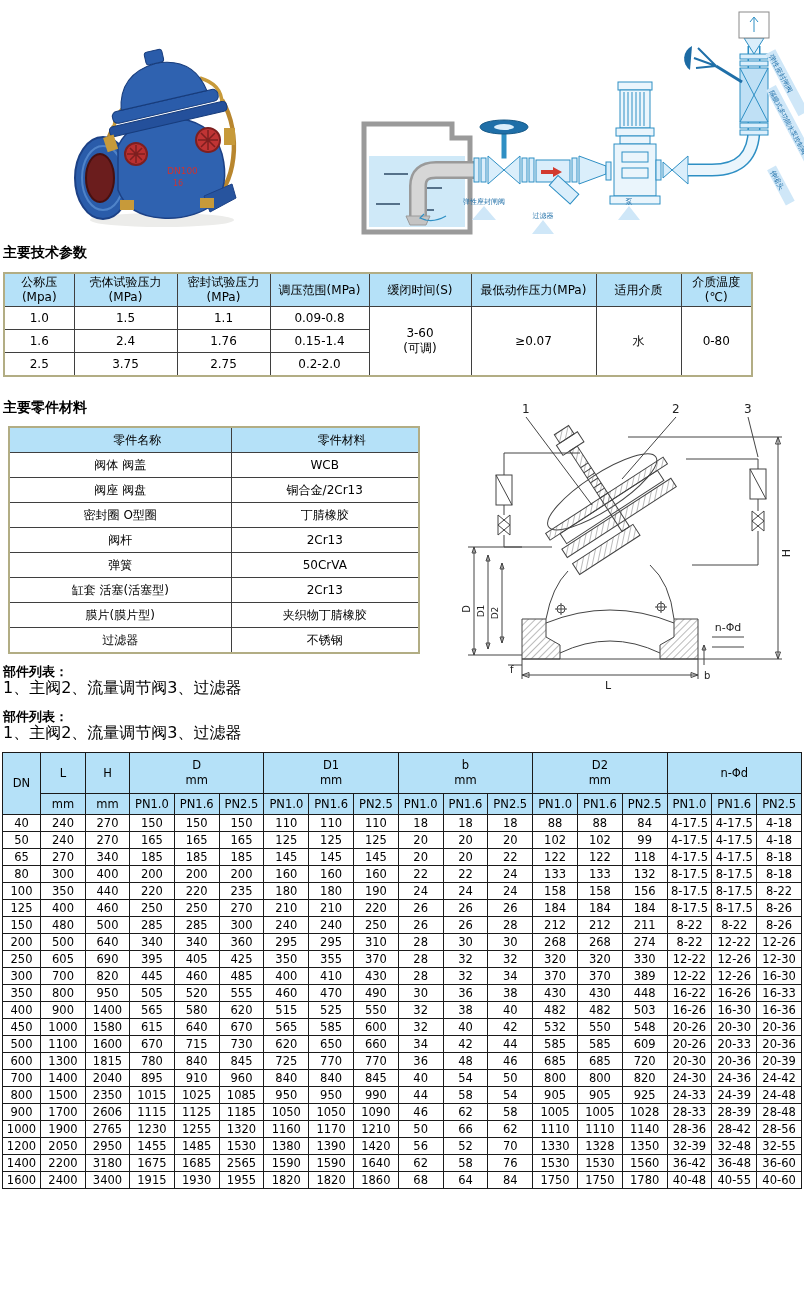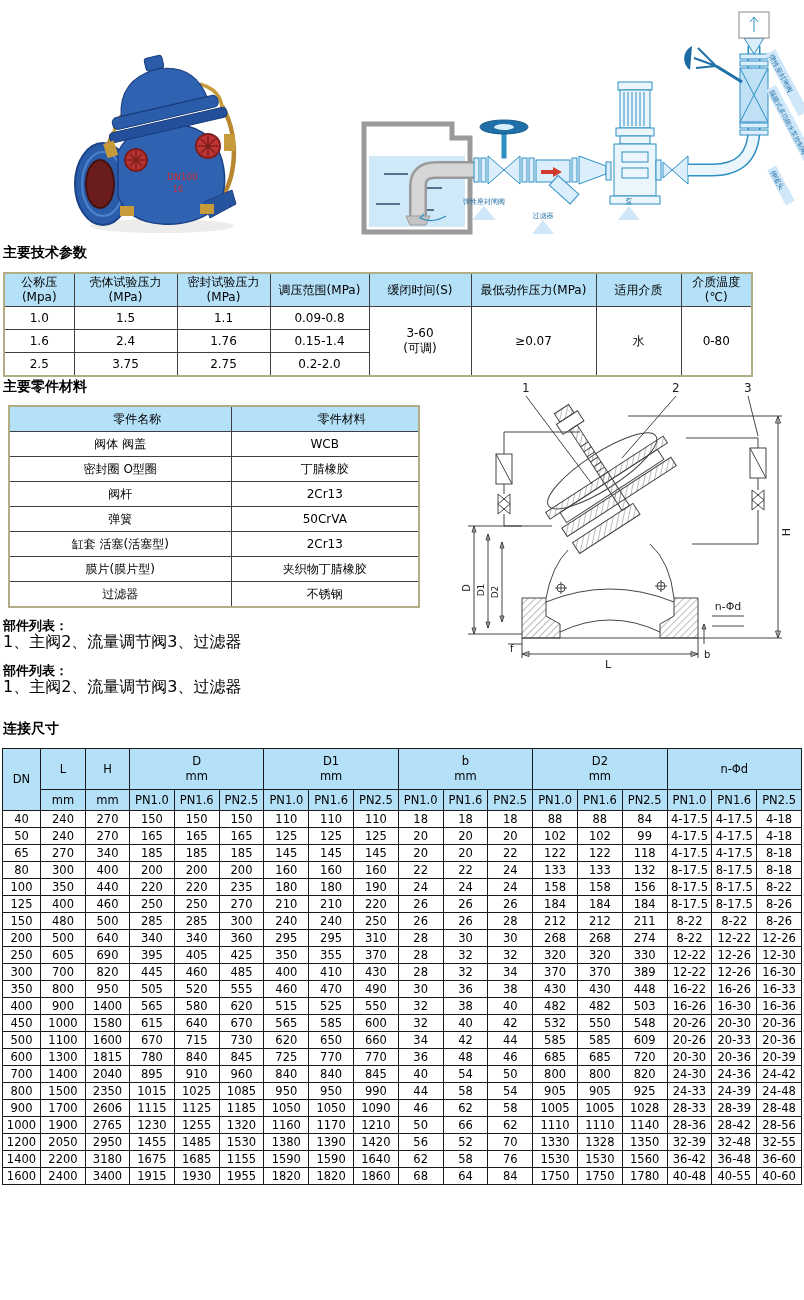--- a/index.html
+++ b/index.html
@@ -1,36 +1,36 @@
 <!DOCTYPE html>
 <html><head>
 <meta charset="utf-8">
 <style>
   html,body{margin:0;padding:0;background:#fff;}
   .page{position:relative;width:804px;height:1300px;background:#ffffff;overflow:hidden;
         font-family:"DejaVu Sans","Liberation Sans",sans-serif;color:#000;}
   
   .top{position:relative;height:240px;}
-  .product-photo{position:absolute;left:72px;top:40px;width:178px;height:198px;}
+  .product-photo{position:absolute;left:72px;top:34px;width:178px;height:198px;}
   .install-diagram{position:absolute;left:356px;top:4px;width:448px;height:234px;}
   
   .sec-title{font-size:14px;font-weight:bold;margin:0 0 0 3px;line-height:16px;}
   .t1{margin-top:4px;margin-bottom:12px;}
   
   table.tbl{border-collapse:collapse;table-layout:fixed;}
   .tbl th,.tbl td{border:1px solid #3f3f3f;text-align:center;vertical-align:middle;
                   font-weight:normal;padding:0 2px;overflow:hidden;}
   .tbl thead th{background:#b5e1f8;}
   .pre{white-space:pre-line;margin-top:11px;}
   
   .tech{width:750px;margin-left:3px;font-size:12px;border:2px solid #b2ad84;}
   .tech thead th{height:32px;line-height:15px;}
   .tech td{height:22px;}
   
-  .mid{position:relative;margin-top:1px;}
+  .mid{position:relative;margin-top:22px;}
   .mat{width:410px;margin-left:8px;margin-top:11px;font-size:12px;border:2px solid #b2ad84;}
   .mat thead th{height:24px;padding-left:36px;}
   .mat td{height:24px;}
   .drawing-box{position:absolute;left:460px;top:-2px;width:344px;height:296px;}
   
   .plist{margin:10px 0 0 3px;}
   .pl-title{font-size:13px;font-weight:bold;line-height:15px;}
   .pl-line{font-size:16px;line-height:15px;margin-top:1px;}
   
   .dims-title{margin-top:26px;}
@@ -245,20 +245,24 @@
         <thead>
           <tr>
             <th>零件名称</th>
             <th>零件材料</th>
           </tr>
         </thead>
         <tbody>
           <tr>
             <td>阀体 阀盖</td>
             <td>WCB</td>
+          </tr>
+          <tr>
+            <td>阀座 阀盘</td>
+            <td>铜合金/2Cr13</td>
           </tr>
           <tr>
             <td>密封圈 O型圈</td>
             <td>丁腈橡胶</td>
           </tr>
           <tr>
             <td>阀杆</td>
             <td>2Cr13</td>
           </tr>
           <tr>
@@ -363,21 +367,20 @@
     <div class="plist">
       <div class="pl-title">部件列表：</div>
       <div class="pl-line">1、主阀2、流量调节阀3、过滤器</div>
     </div>
     <div class="plist" style="margin-top:14px;">
       <div class="pl-title">部件列表：</div>
       <div class="pl-line">1、主阀2、流量调节阀3、过滤器</div>
     </div>
   </div>
 
-  <h3 class="sec-title dims-title">连接尺寸</h3>
   <table class="tbl dim" id="dim-table">
       <colgroup>
         <col style="width: 38px;">
         <col style="width: 45px;">
         <col style="width: 44px;">
         <col>
         <col>
         <col>
         <col>
         <col>
@@ -827,21 +830,21 @@
           <td>32-39</td>
           <td>32-48</td>
           <td>32-55</td>
         </tr>
         <tr>
           <td>1400</td>
           <td>2200</td>
           <td>3180</td>
           <td>1675</td>
           <td>1685</td>
-          <td>1155</td>
+          <td>2565</td>
           <td>1590</td>
           <td>1590</td>
           <td>1640</td>
           <td>62</td>
           <td>58</td>
           <td>76</td>
           <td>1530</td>
           <td>1530</td>
           <td>1560</td>
           <td>36-42</td>

